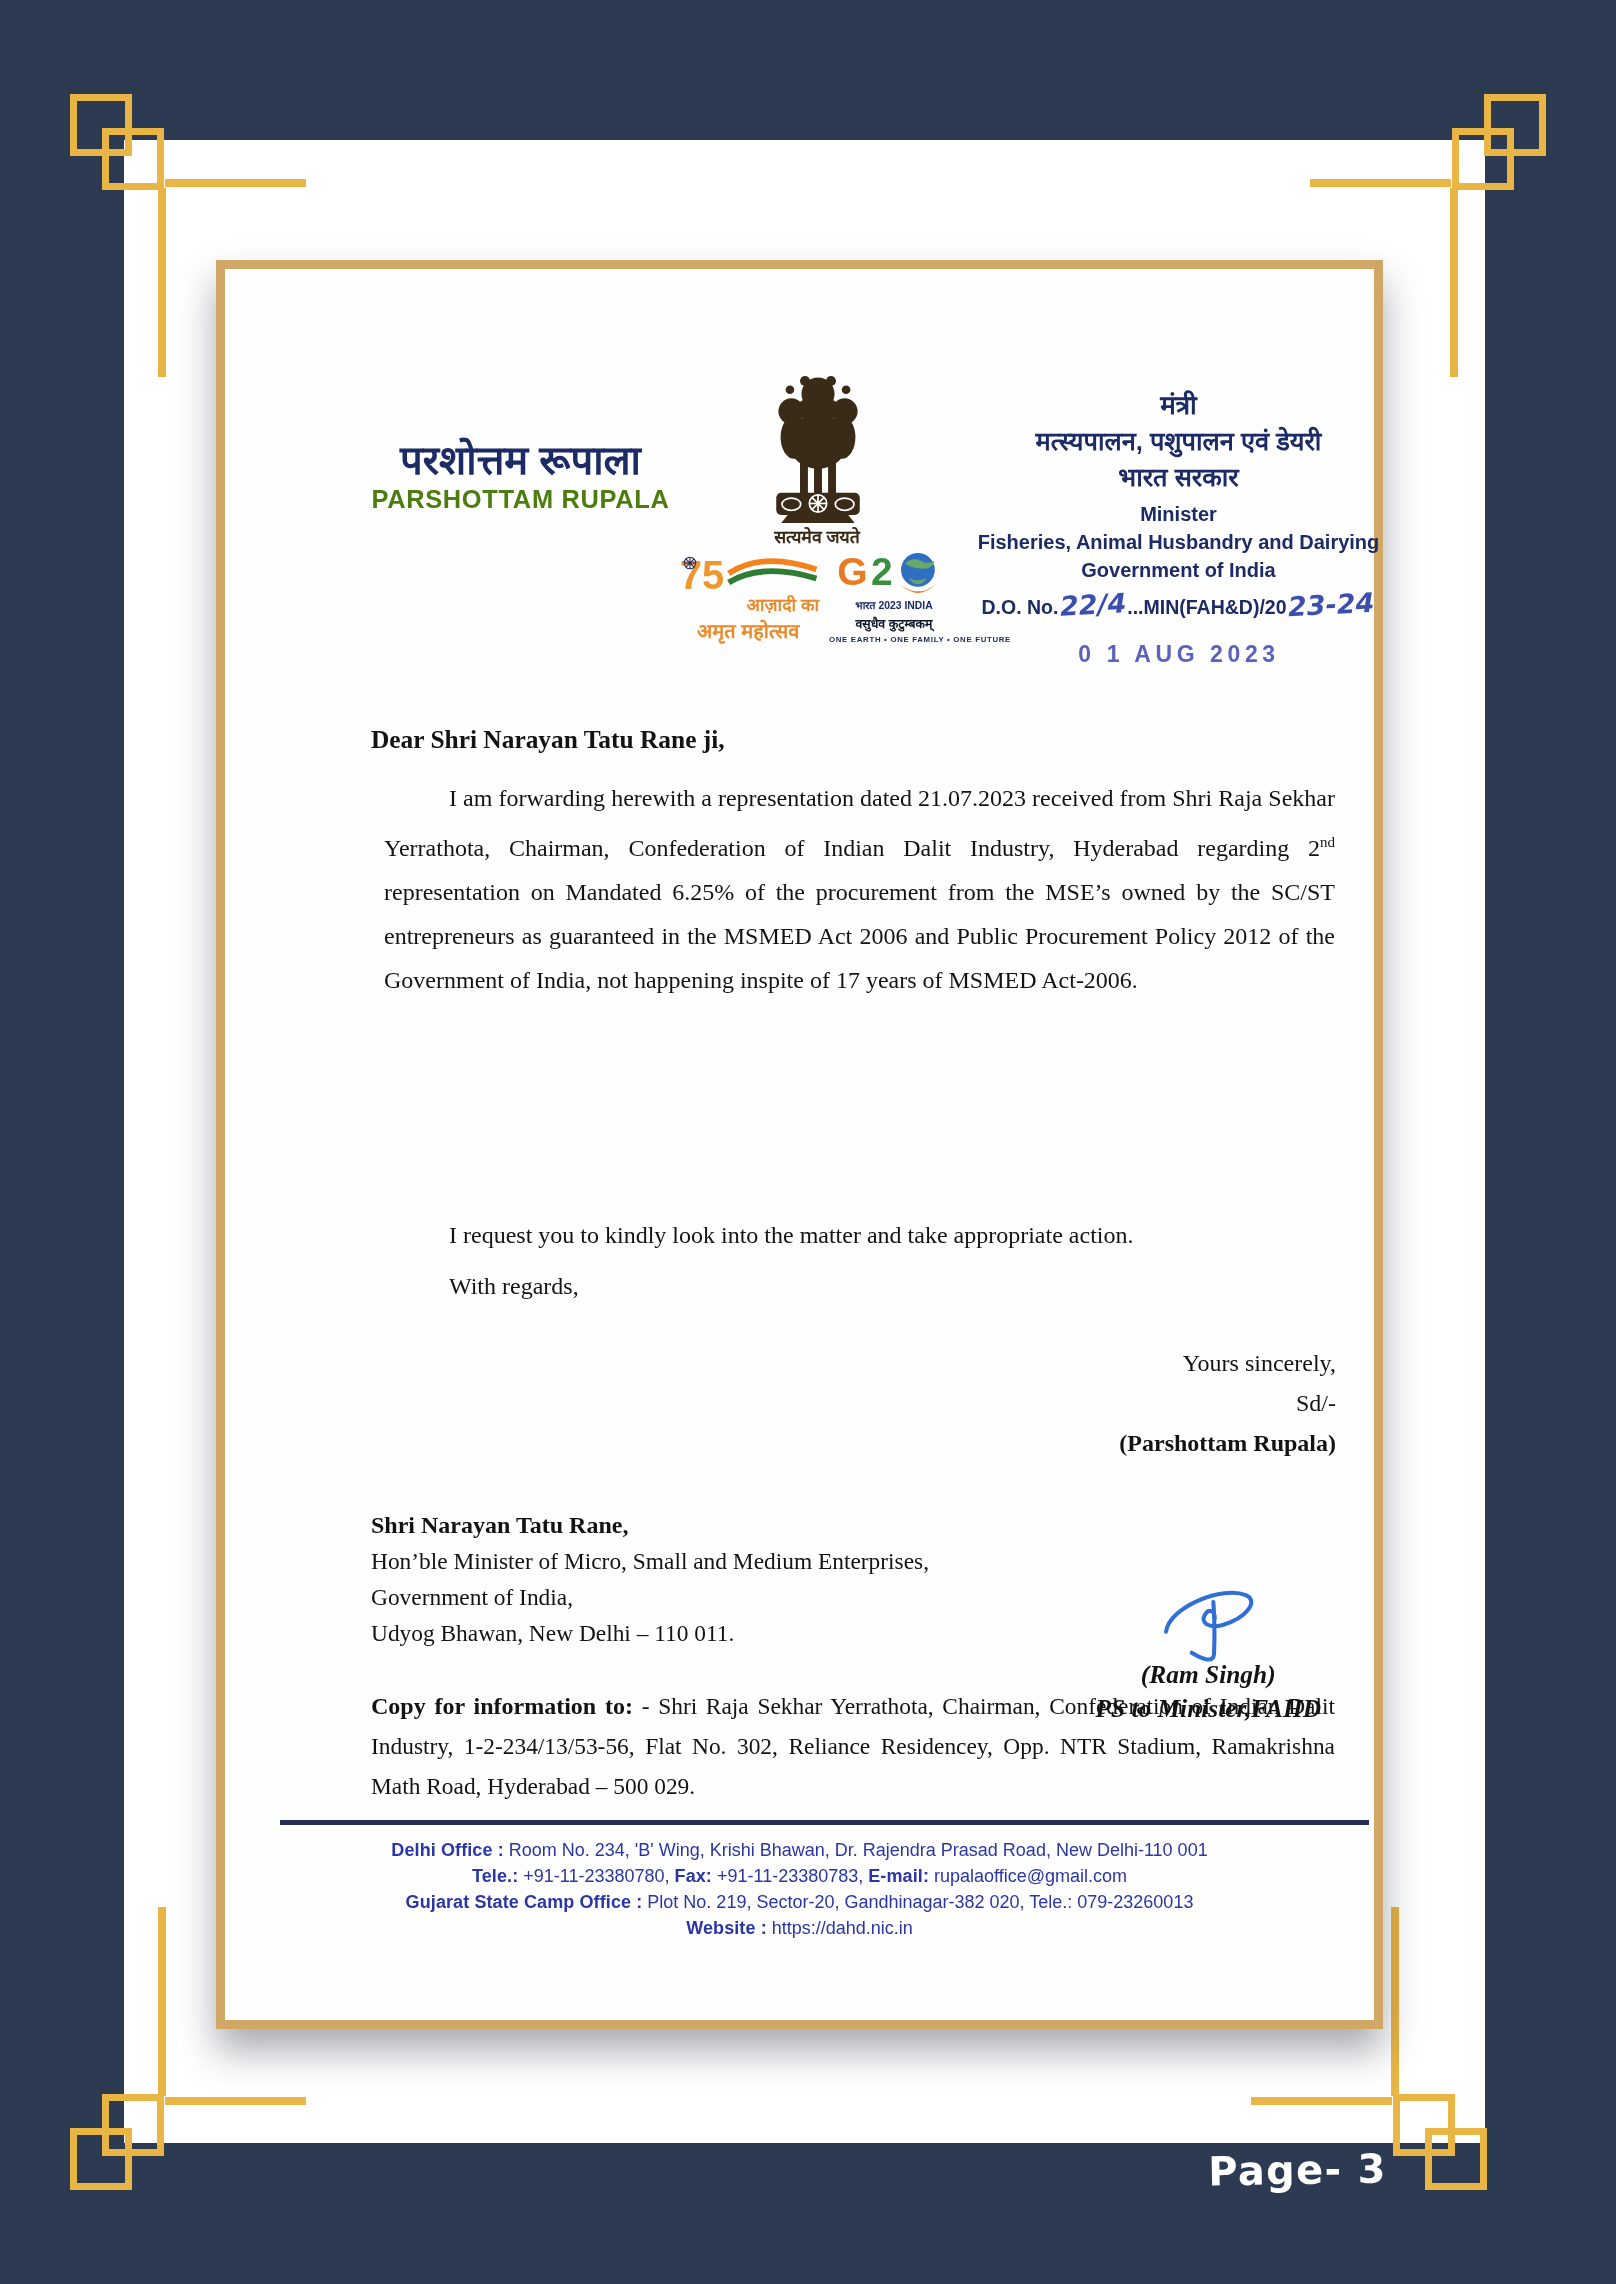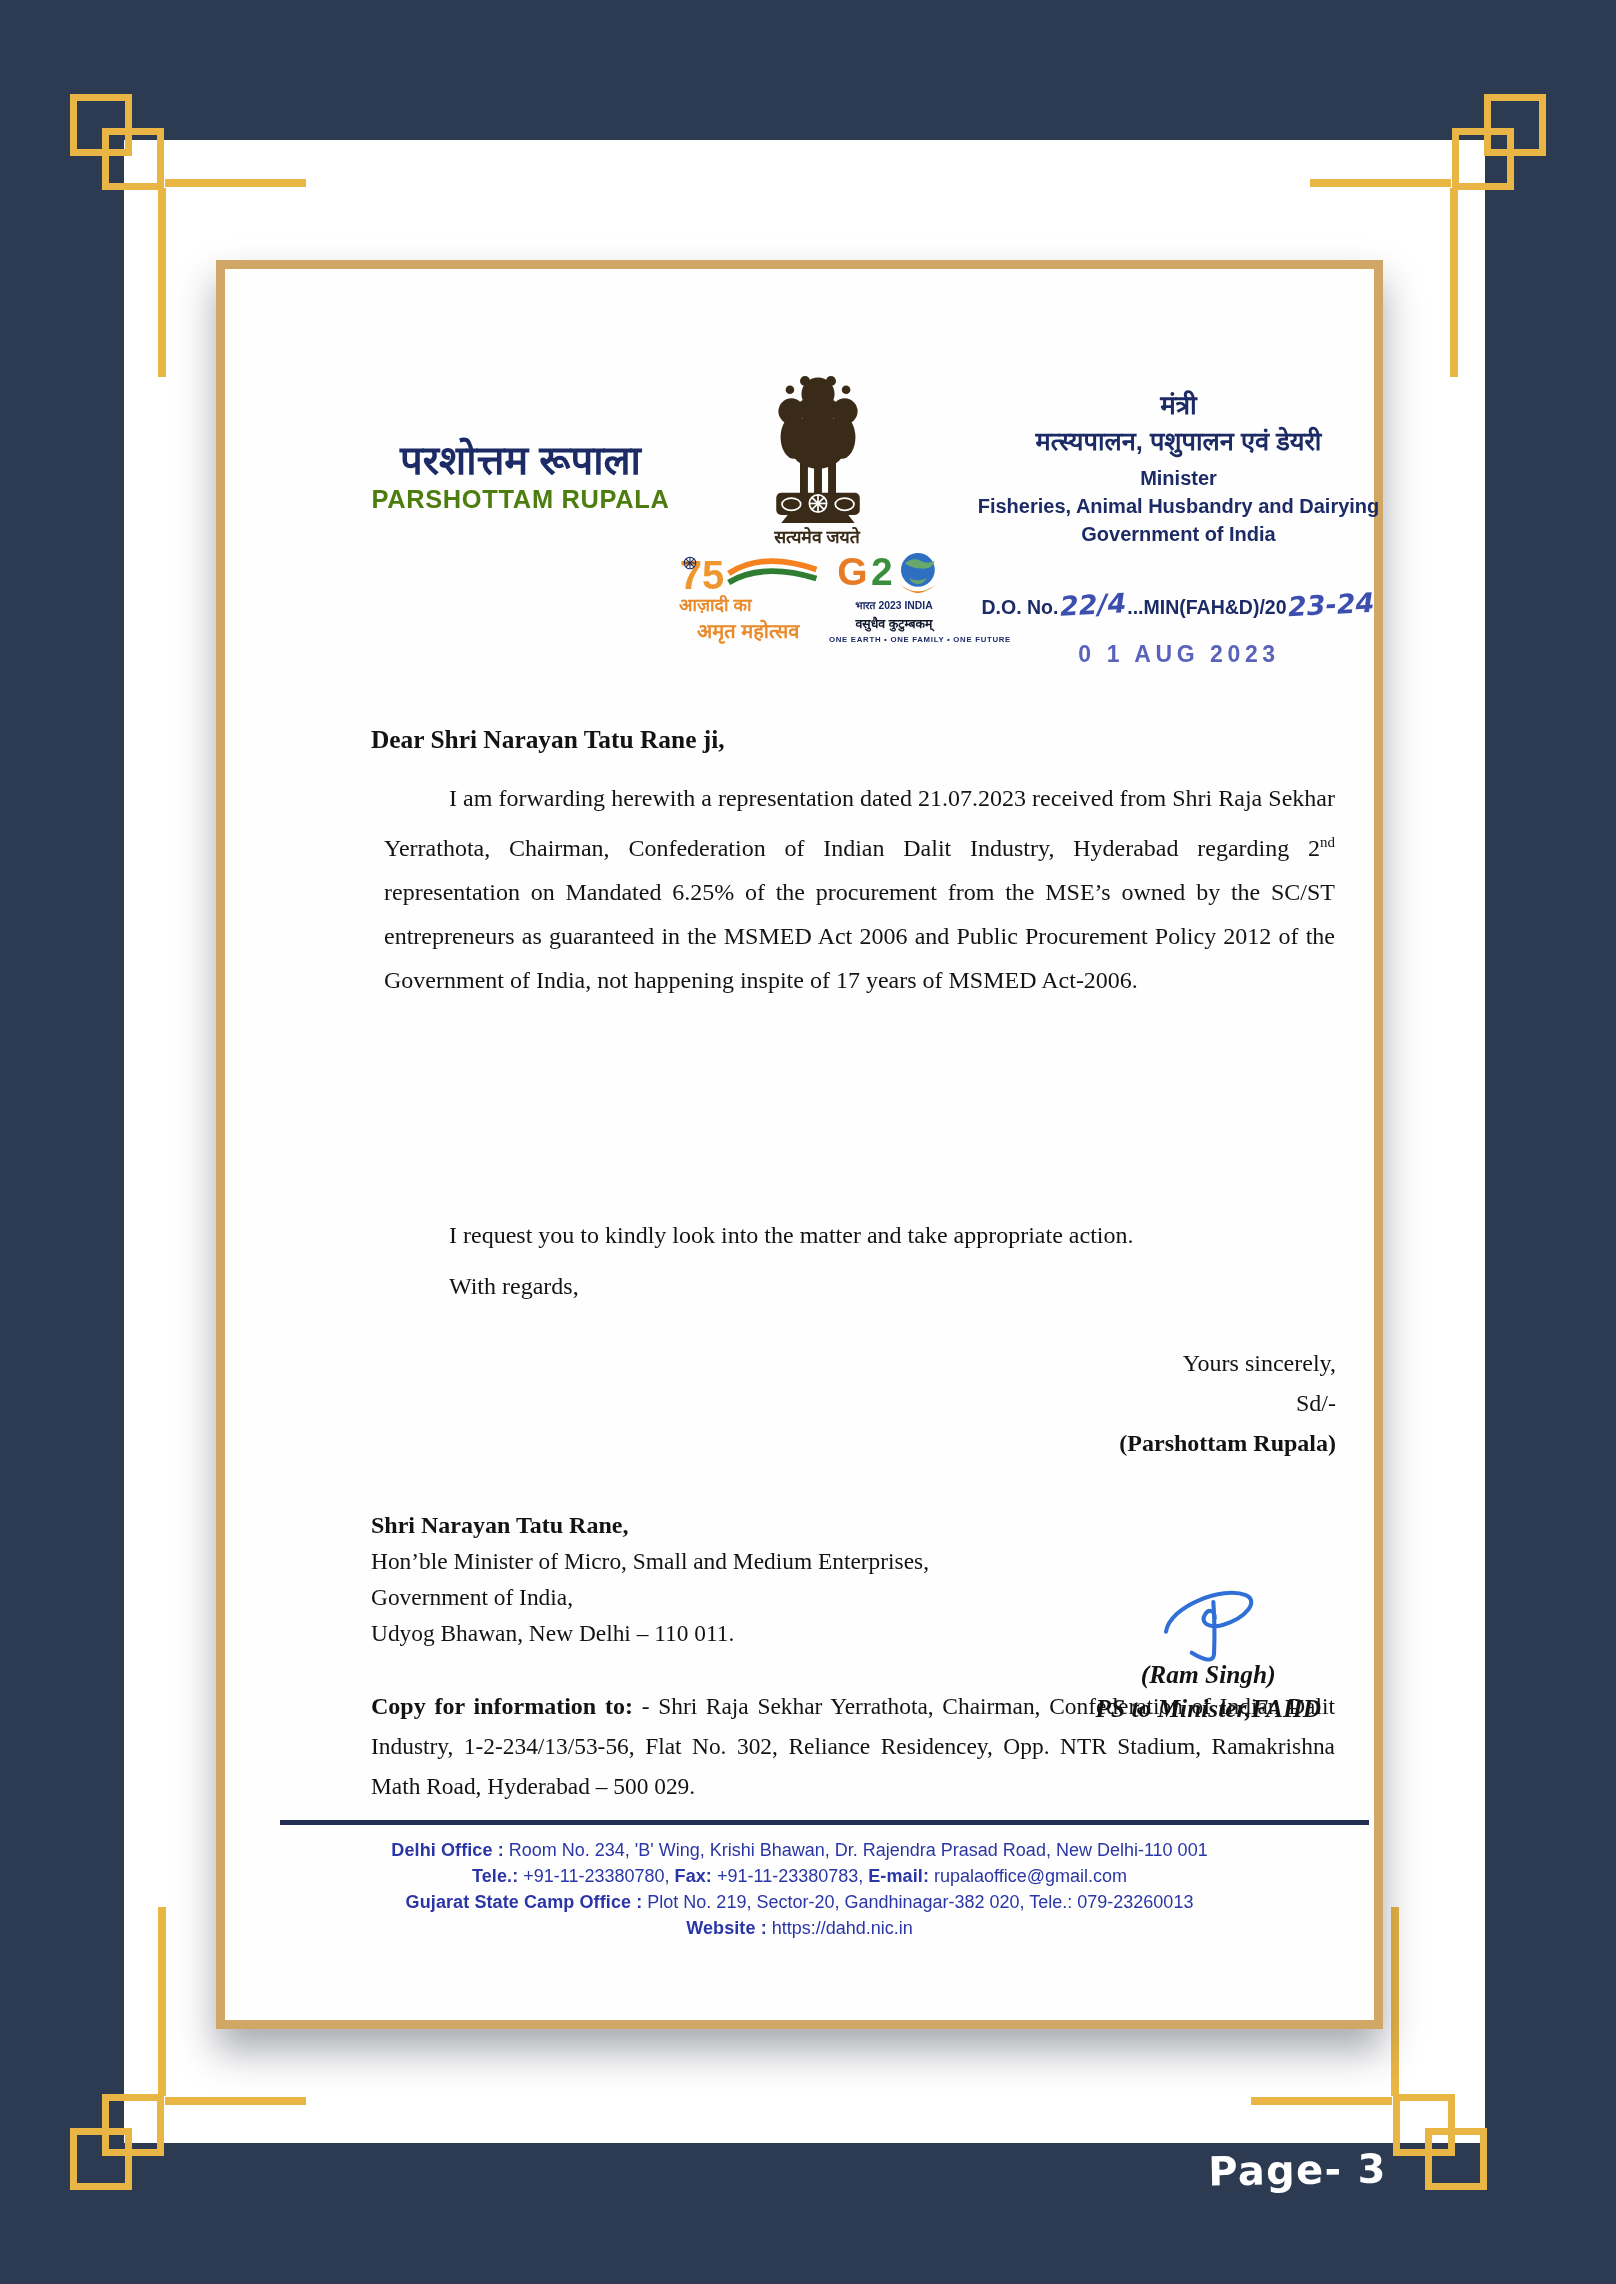--- a/index.html
+++ b/index.html
@@ -35,21 +35,21 @@
   .hdr-hi{font-weight:bold;color:#1c2b66;}
   
   #sender{left:126px;top:168px;width:339px;text-align:center;}
   #sender .hi{font-size:40px;line-height:47px;font-weight:bold;}
   #sender .en{font-size:25.4px;line-height:31px;font-weight:bold;letter-spacing:0.7px;}
   
   #emblem{left:539px;top:99px;width:108px;height:155px;}
   #motto{left:514px;top:255px;width:156px;text-align:center;font-size:17.6px;font-weight:bold;color:#3a2a18;}
   
   #amrit{left:454px;top:285px;width:140px;text-align:left;}
-  #amrit .l1{font-size:17.6px;font-weight:bold;color:#e98a2b;margin-top:-3.9px;}
+  #amrit .l1{font-size:17.6px;font-weight:bold;color:#e98a2b;margin-top:-3.9px;text-align:right;}
   #amrit .l2{font-size:20px;font-weight:bold;color:#e98a2b;margin-left:18px;margin-top:1.3px;}
   #g20{left:604px;top:280px;width:130px;text-align:center;}
   #g20 .bh{font-size:10.4px;font-weight:bold;color:#1c2b66;margin-top:0px;}
   #g20 .vk{font-size:12.4px;font-weight:bold;color:#0f172a;margin-top:2.6px;}
   #g20 .oe{font-size:7.8px;font-weight:bold;color:#1c2b66;letter-spacing:0.7px;margin-top:3.3px;white-space:nowrap;}
   
   #office{left:745px;top:118px;width:417px;text-align:center;}
   #office .h1{font-size:26px;line-height:36px;font-weight:bold;color:#1c2b66;}
   #office .h2{font-size:25.4px;line-height:36px;font-weight:bold;color:#1c2b66;}
   #office .e{font-size:20px;line-height:28px;font-weight:bold;color:#1c2b66;}
@@ -185,20 +185,21 @@
         <path d="M98,54 Q126,76 154,54 Q141,66 126,68 Q111,66 98,54 Z" fill="#e8872a"></path>
       </svg>
       <div class="bh">भारत 2023 INDIA</div>
       <div class="vk">वसुधैव कुटुम्बकम्</div>
       <div class="oe">ONE EARTH • ONE FAMILY • ONE FUTURE</div>
     </div>
 
     <div class="abs" id="office">
       <div class="h1">मंत्री</div>
       <div class="h2">मत्स्यपालन, पशुपालन एवं डेयरी</div>
+      <div class="h2">भारत सरकार</div>
       <div class="e" style="margin-top:5.2px;">Minister</div>
       <div class="e">Fisheries, Animal Husbandry and Dairying</div>
       <div class="e">Government of India</div>
     </div>
 
     <div class="abs" id="doline">
       <span class="pr">D.O. No.</span><span class="handwrit">22/4</span><span class="pr">...MIN(FAH&amp;D)/20</span><span class="handwrit">23-24</span>
     </div>
 
     <div class="abs" id="stamp">0 1 AUG 2023</div>

